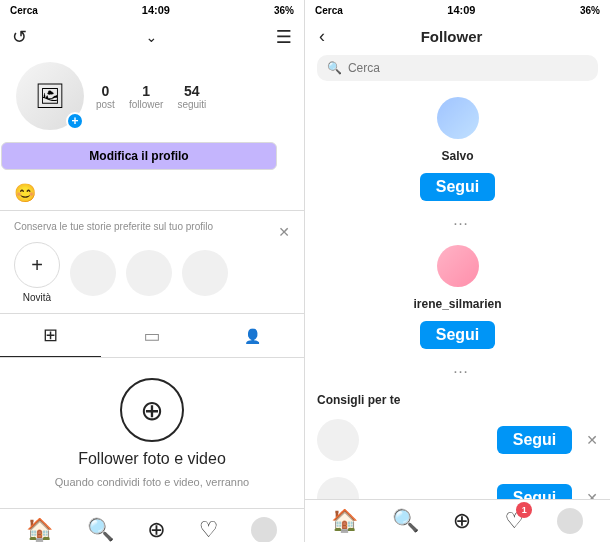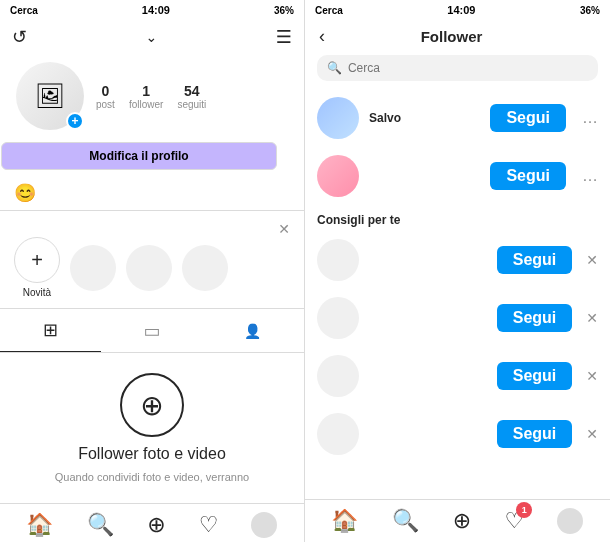--- a/index.html
+++ b/index.html
@@ -309,20 +309,21 @@
     }
 
     
     .follower-list { flex: 1; overflow-y: auto; }
 
     .follower-item {
       display: flex;
       align-items: center;
       padding: 8px 12px;
       gap: 10px;
+      flex-direction: column;
     }
     .follower-avatar {
       width: 42px;
       height: 42px;
       border-radius: 50%;
       background: #ddd;
       flex-shrink: 0;
       overflow: hidden;
     }
     .follower-avatar-img {
@@ -463,20 +464,21 @@
     </div>
   </div>
 
   <button class="edit-profile-btn">Modifica il profilo</button>
 
   <div class="emoji-row">😊</div>
 
   <div class="highlights-section">
     <div class="highlights-header">
       <div>
+        <div class="highlights-sub">Conserva le tue storie preferite sul tuo profilo</div>
       </div>
       <span style="font-size:14px;color:#8e8e8e;cursor:pointer;">✕</span>
     </div>
     <div class="highlights-row">
       <div class="highlight-item">
         <div class="highlight-add">+</div>
         <div class="highlight-label">Novità</div>
       </div>
       <div class="highlight-item">
         <div class="highlight-circle"></div>
@@ -551,20 +553,21 @@
       </div>
       <button class="follow-btn">Segui</button>
       <span class="more-icon">…</span>
     </div>
 
     <div class="follower-item">
       <div class="follower-avatar">
         <div class="follower-avatar-img2"></div>
       </div>
       <div class="follower-info">
+        <div class="follower-name">irene_silmarien</div>
       </div>
       <button class="follow-btn">Segui</button>
       <span class="more-icon">…</span>
     </div>
 
     <div class="suggestions-title">Consigli per te</div>
 
     <div class="suggestion-item">
       <div class="suggestion-avatar"></div>
       <div class="suggestion-info">

